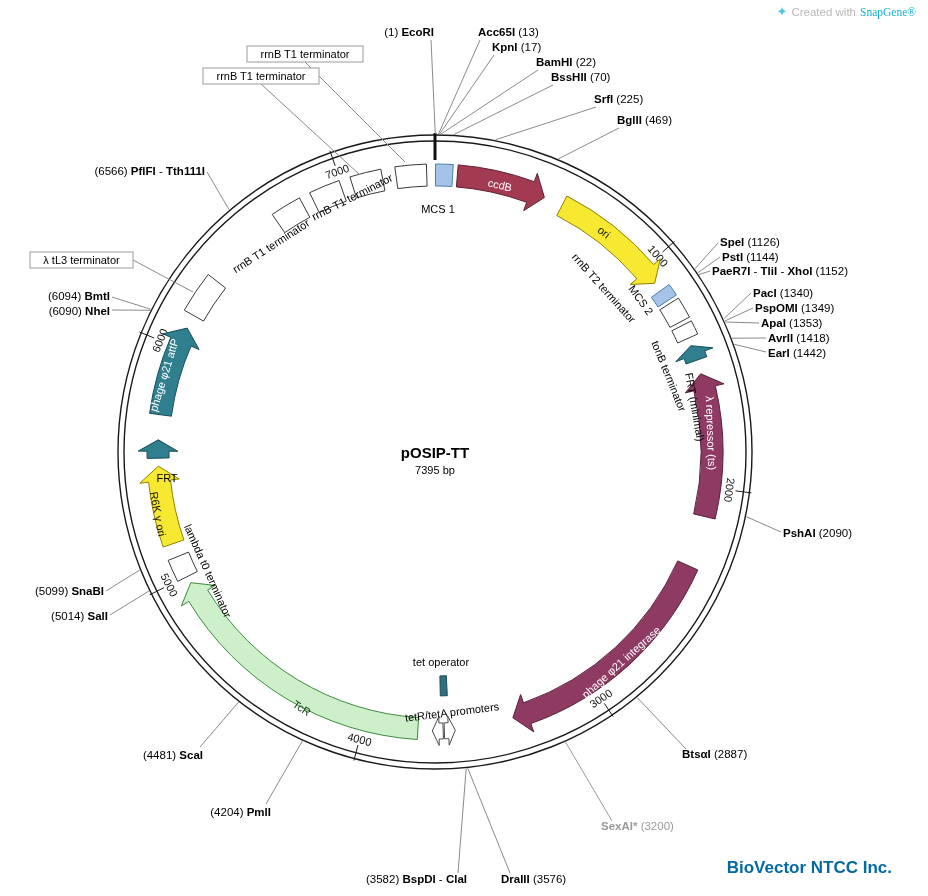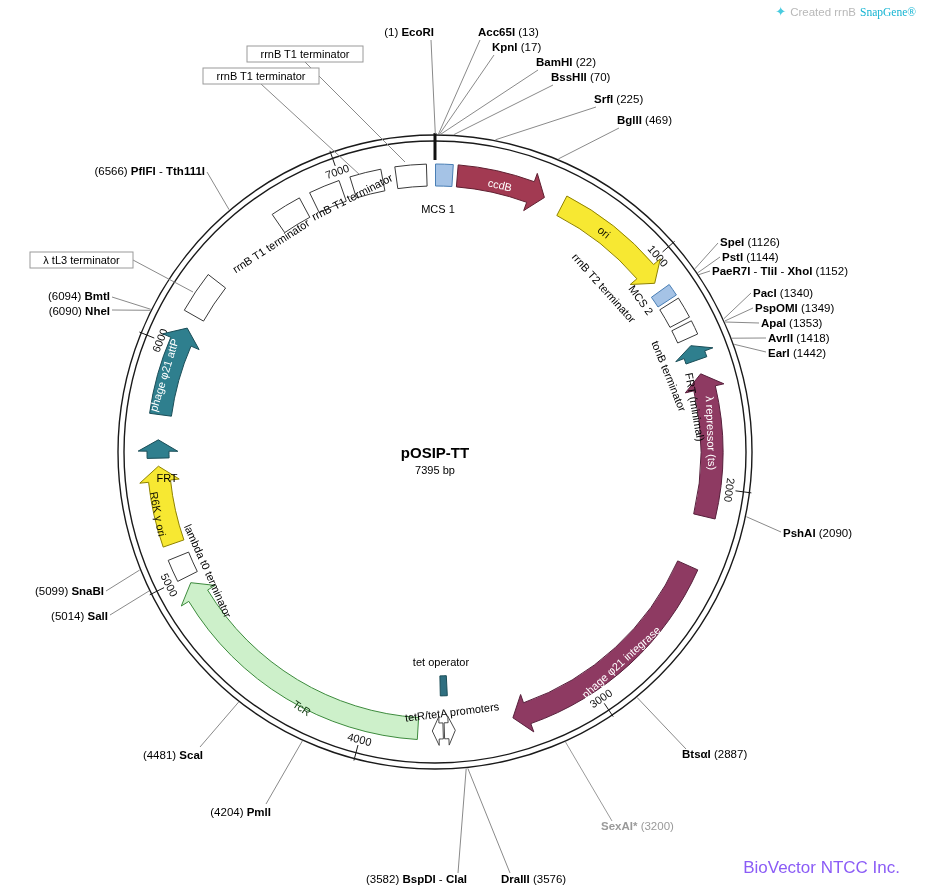--- a/index.html
+++ b/index.html
@@ -9,30 +9,30 @@
   }
   #plasmid-svg{position:absolute;left:0;top:0;}
   #plasmid-svg text{font-family:"Liberation Sans",sans-serif;}
   .watermark{
     position:absolute;top:5px;right:12px;display:flex;align-items:center;gap:4px;
     font-size:11.5px;color:#b8b8b8;
   }
   .watermark .spark{color:#49cbdf;font-size:13px;line-height:1;}
   .watermark .brand{color:#14b4d2;font-family:Liberation Serif, serif;}
   .footer-brand{
-    position:absolute;right:28px;bottom:18px;
-    font-size:17px;font-weight:normal;color:#8b5cf6;
+    position:absolute;right:36px;bottom:18px;
+    font-size:17px;font-weight:bold;color:#0369a1;
   }
 </style>
 </head>
 <body>
 
 <div class="watermark">
   <span class="spark">✦</span>
-  <span>Created rrnB</span>
+  <span>Created with</span>
   <span class="brand">SnapGene®</span>
 </div>
 
 <svg id="plasmid-svg" width="928" height="896" viewBox="0 0 928 896">
   <text x="435" y="458" text-anchor="middle" font-size="15" font-weight="bold" fill="#000">pOSIP-TT</text>
   <text x="435" y="474" text-anchor="middle" font-size="11" fill="#000">7395 bp</text>
 <circle cx="435" cy="452" r="317" fill="none" stroke="#1a1a1a" stroke-width="1.4"></circle>
     <circle cx="435" cy="452" r="311" fill="none" stroke="#1a1a1a" stroke-width="1.4"></circle>
     <line x1="435" y1="160" x2="435" y2="133" stroke="#111" stroke-width="3"></line>
     <line x1="662.5685948871321" y1="251.94617069124533" x2="674.5854183795219" y2="241.38227211388536" stroke="#1a1a1a" stroke-width="1"></line>

